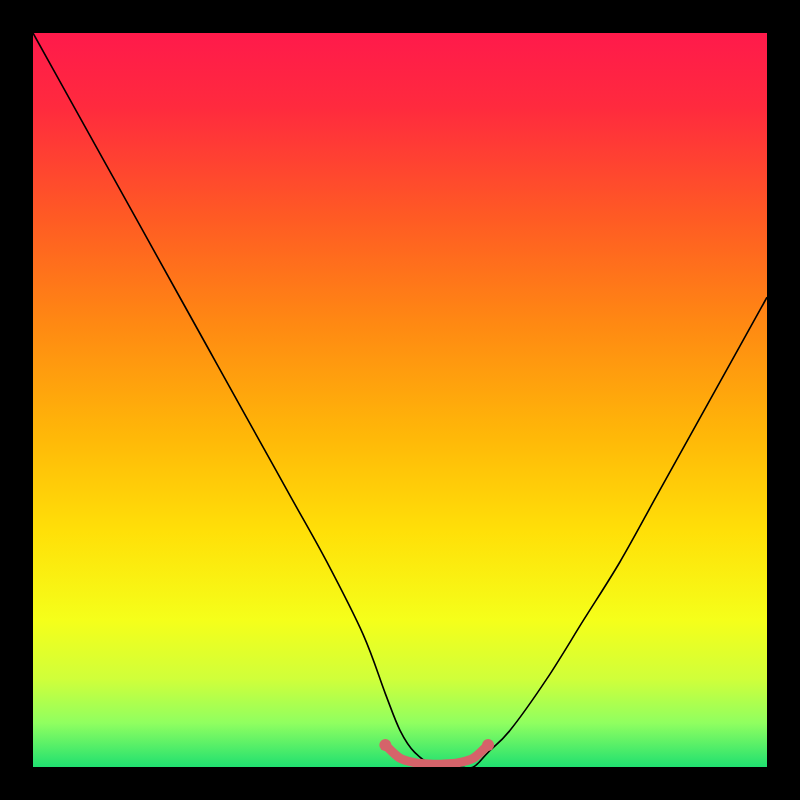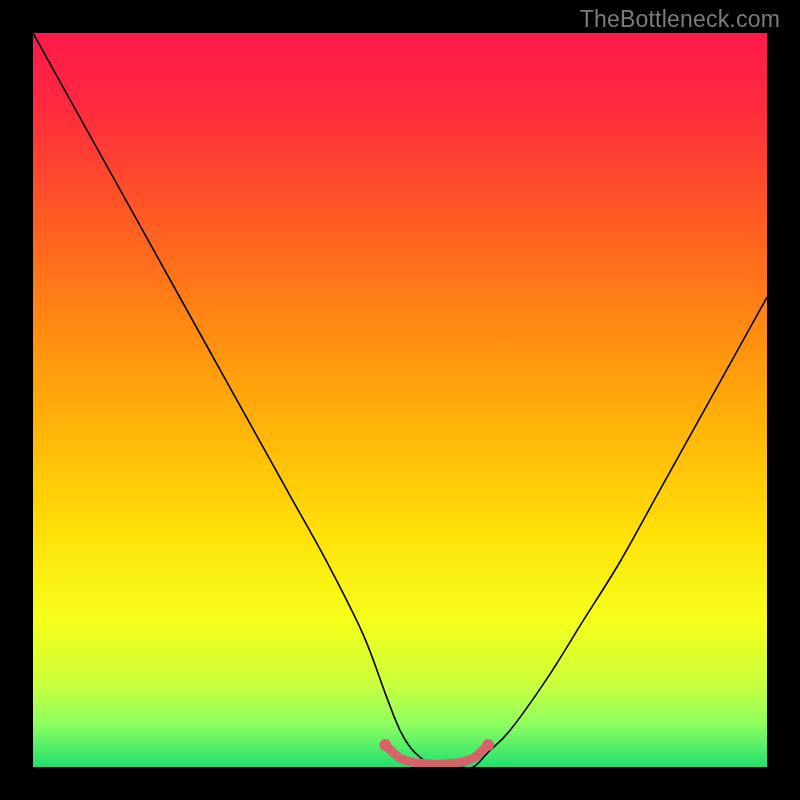--- a/index.html
+++ b/index.html
@@ -33,21 +33,20 @@
     font-weight: 500;
     letter-spacing: 0.2px;
   }
   svg { display: block; }
 </style>
 </head>
 <body>
 
 <div class="frame">
 
-  <div class="watermark">TheBottleneck.com</div>
 
   <div class="plot-area">
     <svg id="chart-svg" width="734" height="734" viewBox="0 0 734 734" preserveAspectRatio="none">
       <defs>
         <linearGradient id="bg-grad" x1="0" y1="0" x2="0" y2="1">
             <stop offset="0%" stop-color="#ff1a4b"></stop>
             <stop offset="10%" stop-color="#ff2a3e"></stop>
             <stop offset="25%" stop-color="#ff5a24"></stop>
             <stop offset="40%" stop-color="#ff8a12"></stop>
             <stop offset="55.00000000000001%" stop-color="#ffb808"></stop>

